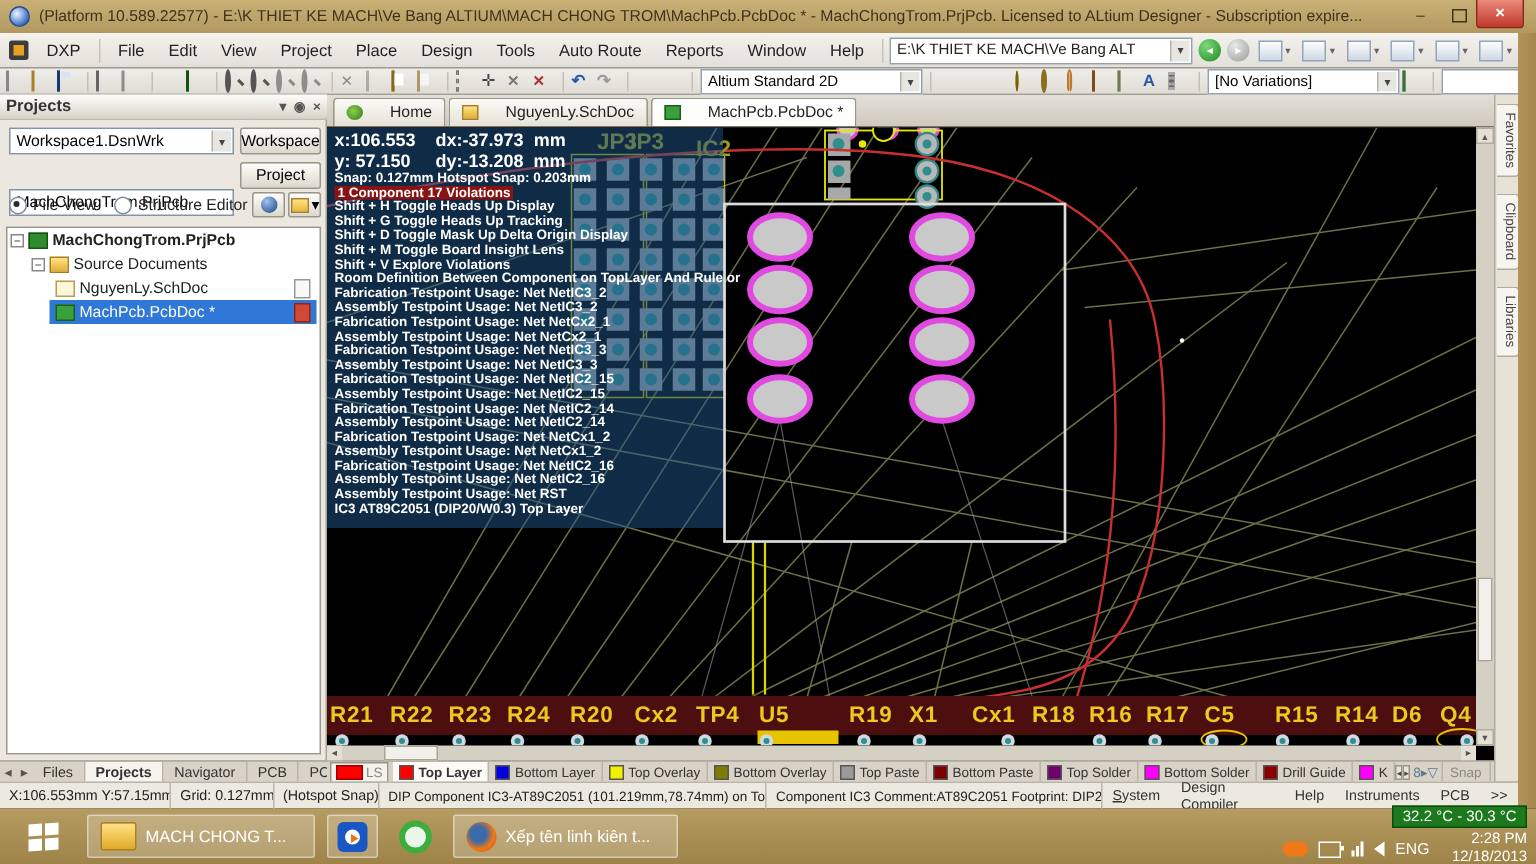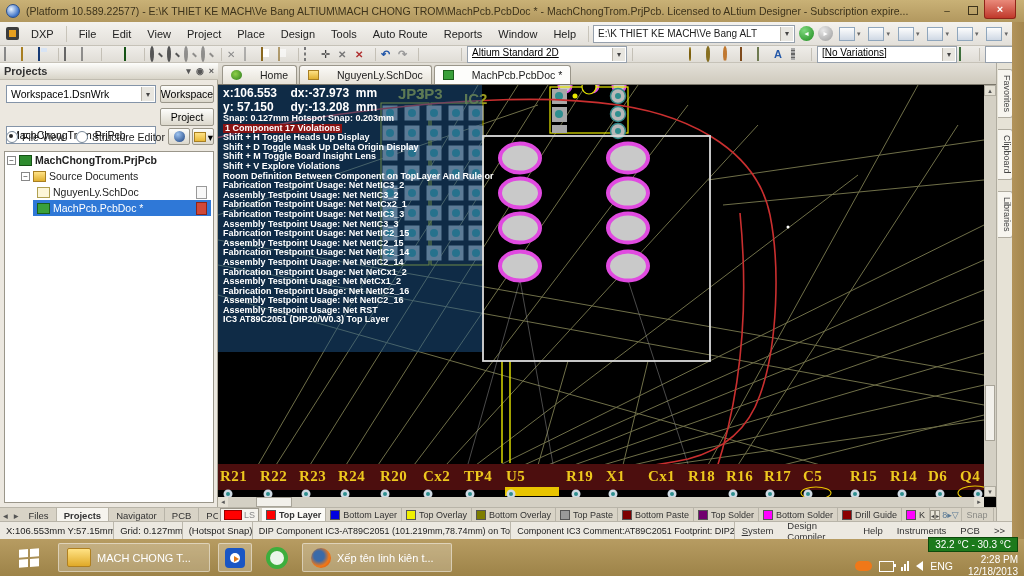--- a/index.html
+++ b/index.html
@@ -55,21 +55,21 @@
   .sh-pencil{width:10px;height:3px;background:linear-gradient(90deg,#d04a10,#f0a040);transform:rotate(-40deg);margin:5px auto;}
   .sh-binoc{width:11px;height:9px;background:#4a6a8a;border-radius:2px;margin:1px auto;}
   .sh-wire{width:11px;height:2px;background:#c05818;transform:rotate(-30deg);margin:5px auto;}
   .sh-pad{width:9px;height:9px;border-radius:50%;background:#c8a020;border:1px solid #7a5e10;margin:1px auto;}
   .sh-via{width:9px;height:9px;border-radius:50%;background:#b8b8b8;border:2px solid #887020;margin:0 auto;box-sizing:border-box;}
   .sh-arc{width:9px;height:9px;border:2px solid #c07830;border-radius:50%;border-bottom-color:transparent;margin:1px auto;}
   .sh-fill{width:11px;height:8px;background:#c87838;border:1px solid #7e4a1c;margin:2px auto;}
   .sh-room{width:11px;height:8px;background:#b8c49a;border:1px solid #6e7a50;margin:2px auto;}
   .sh-A{color:#2458a8;font-weight:bold;font-size:11px;text-align:center;line-height:13px;}
   .sh-chip{width:11px;height:9px;background:#666;border-left:2px dotted #aaa;border-right:2px dotted #aaa;margin:2px auto;}
-  .tb-combo{height:15px;background:#fff;border:1px solid #96a0ac;font-size:10px;display:flex;align-items:flex-start;padding:0 26px 0 4px;position:relative;white-space:nowrap;overflow:hidden;flex:0 0 auto;text-decoration:underline;}
+  .tb-combo{height:15px;background:#fff;border:1px solid #96a0ac;font-size:10px;display:flex;align-items:center;padding:0 14px 0 4px;position:relative;white-space:nowrap;overflow:hidden;flex:0 0 auto;}
 
   
   .left-panel{left:0;top:63px;width:218px;height:444px;background:#ece8e0;border-right:1px solid #a8a496;box-sizing:border-box;}
   .panel-header{left:0;top:0;width:218px;height:17px;background:linear-gradient(#fdfdfb,#d8d4c8);border-bottom:1px solid #c0bcb0;display:flex;align-items:center;padding:0 4px;box-sizing:border-box;font-weight:bold;color:#333;}
   .ph-icons{margin-left:auto;display:flex;gap:5px;color:#555;font-size:9px;align-items:center;}
   .fld{background:#fff;border:1px solid #8494a8;height:18px;font-size:10.5px;display:flex;align-items:center;padding:0 14px 0 4px;position:relative;white-space:nowrap;overflow:hidden;box-sizing:border-box;}
   .pbtn{background:linear-gradient(#fdfdfb,#dcd8cc);border:1px solid #9a968a;height:18px;font-size:10.5px;display:flex;align-items:center;justify-content:center;box-sizing:border-box;border-radius:2px;}
   .radio{display:flex;align-items:center;gap:4px;font-size:10.5px;color:#222;}
   .rdot{width:10px;height:10px;border-radius:50%;border:1px solid #7a8a9a;background:#fff;position:relative;}
   .rdot.on:after{content:"";position:absolute;left:2px;top:2px;width:4px;height:4px;border-radius:50%;background:#2a2a2a;}
@@ -97,21 +97,21 @@
   .dico{width:11px;height:10px;flex:0 0 auto;}
   .dico-home{background:radial-gradient(circle at 40% 40%,#8fd04a,#2a7a1a);border-radius:50%;}
   .dico-sch{background:linear-gradient(#ffe285,#e0b030);border:1px solid #a87f22;box-sizing:border-box;}
   .dico-pcb{background:#3aa03a;border:1px solid #1a601a;box-sizing:border-box;}
 
   .canvas{left:218px;top:85px;width:766px;height:412px;background:#000;overflow:hidden;}
   .hud{left:0;top:0;width:264px;height:267px;background:rgba(30,85,140,.5);color:#fff;padding:2px 0 0 5px;box-sizing:border-box;}
   .hud .big{font-size:12px;font-weight:bold;line-height:13.5px;white-space:pre;}
   .hud .ln{font-size:9px;font-weight:bold;line-height:9.6px;white-space:nowrap;}
   .hud .viol{background:#8a1212;display:inline-block;padding:0 2px;}
-  .desig{position:absolute;top:383px;font-size:15px;font-weight:bold;color:#eec81e;letter-spacing:.5px;font-family:Liberation Serif, serif;}
+  .desig{position:absolute;top:383px;font-size:15px;font-weight:bold;color:#eec81e;letter-spacing:.5px;}
 
   .hscroll{left:218px;top:497px;width:766px;height:10px;background:#d4d0c4;display:flex;align-items:center;}
   .harrow{width:10px;height:10px;font-size:7px;color:#555;display:flex;align-items:center;justify-content:center;background:#e4e0d4;border:1px solid #b0ac a0;}
   .hthumb{width:34px;height:8px;background:#f2f0ea;border:1px solid #a8a498;margin-left:28px;}
   .vscroll{left:984px;top:85px;width:12px;height:412px;background:#d4d0c4;}
   .varrow{position:absolute;left:0;width:12px;height:11px;font-size:7px;color:#555;display:flex;align-items:center;justify-content:center;background:#e4e0d4;border:1px solid #b0aca0;box-sizing:border-box;}
   .vthumb{position:absolute;left:1px;top:300px;width:10px;height:56px;background:#f2f0ea;border:1px solid #a8a498;box-sizing:border-box;}
 
   
   .layer-bar{left:218px;top:507px;width:778px;height:14px;background:#d8d3c6;border-top:1px solid #b8b4a8;display:flex;align-items:center;font-size:9px;color:#333;white-space:nowrap;overflow:hidden;}
@@ -570,27 +570,29 @@
       </g>
     </svg>
 
     
     <div class="a hud">
       <div class="big">x:106.553    dx:-37.973  mm</div>
       <div class="big">y: 57.150     dy:-13.208  mm</div>
       <div class="ln">Snap: 0.127mm Hotspot Snap: 0.203mm</div>
       <div class="ln"><span class="viol">1 Component 17 Violations</span></div>
       <div class="ln">Shift + H  Toggle Heads Up Display</div>
+      <div class="ln">Shift + G  Toggle Heads Up Tracking</div>
       <div class="ln">Shift + D  Toggle Mask Up Delta Origin Display</div>
       <div class="ln">Shift + M  Toggle Board Insight Lens</div>
       <div class="ln">Shift + V  Explore Violations</div>
       <div class="ln">Room Definition Between Component on TopLayer And Rule or</div>
       <div class="ln">Fabrication Testpoint Usage: Net NetIC3_2</div>
       <div class="ln">Assembly Testpoint Usage: Net NetIC3_2</div>
       <div class="ln">Fabrication Testpoint Usage: Net NetCx2_1</div>
+      <div class="ln">Assembly Testpoint Usage: Net NetCx2_1</div>
       <div class="ln">Fabrication Testpoint Usage: Net NetIC3_3</div>
       <div class="ln">Assembly Testpoint Usage: Net NetIC3_3</div>
       <div class="ln">Fabrication Testpoint Usage: Net NetIC2_15</div>
       <div class="ln">Assembly Testpoint Usage: Net NetIC2_15</div>
       <div class="ln">Fabrication Testpoint Usage: Net NetIC2_14</div>
       <div class="ln">Assembly Testpoint Usage: Net NetIC2_14</div>
       <div class="ln">Fabrication Testpoint Usage: Net NetCx1_2</div>
       <div class="ln">Assembly Testpoint Usage: Net NetCx1_2</div>
       <div class="ln">Fabrication Testpoint Usage: Net NetIC2_16</div>
       <div class="ln">Assembly Testpoint Usage: Net NetIC2_16</div>

